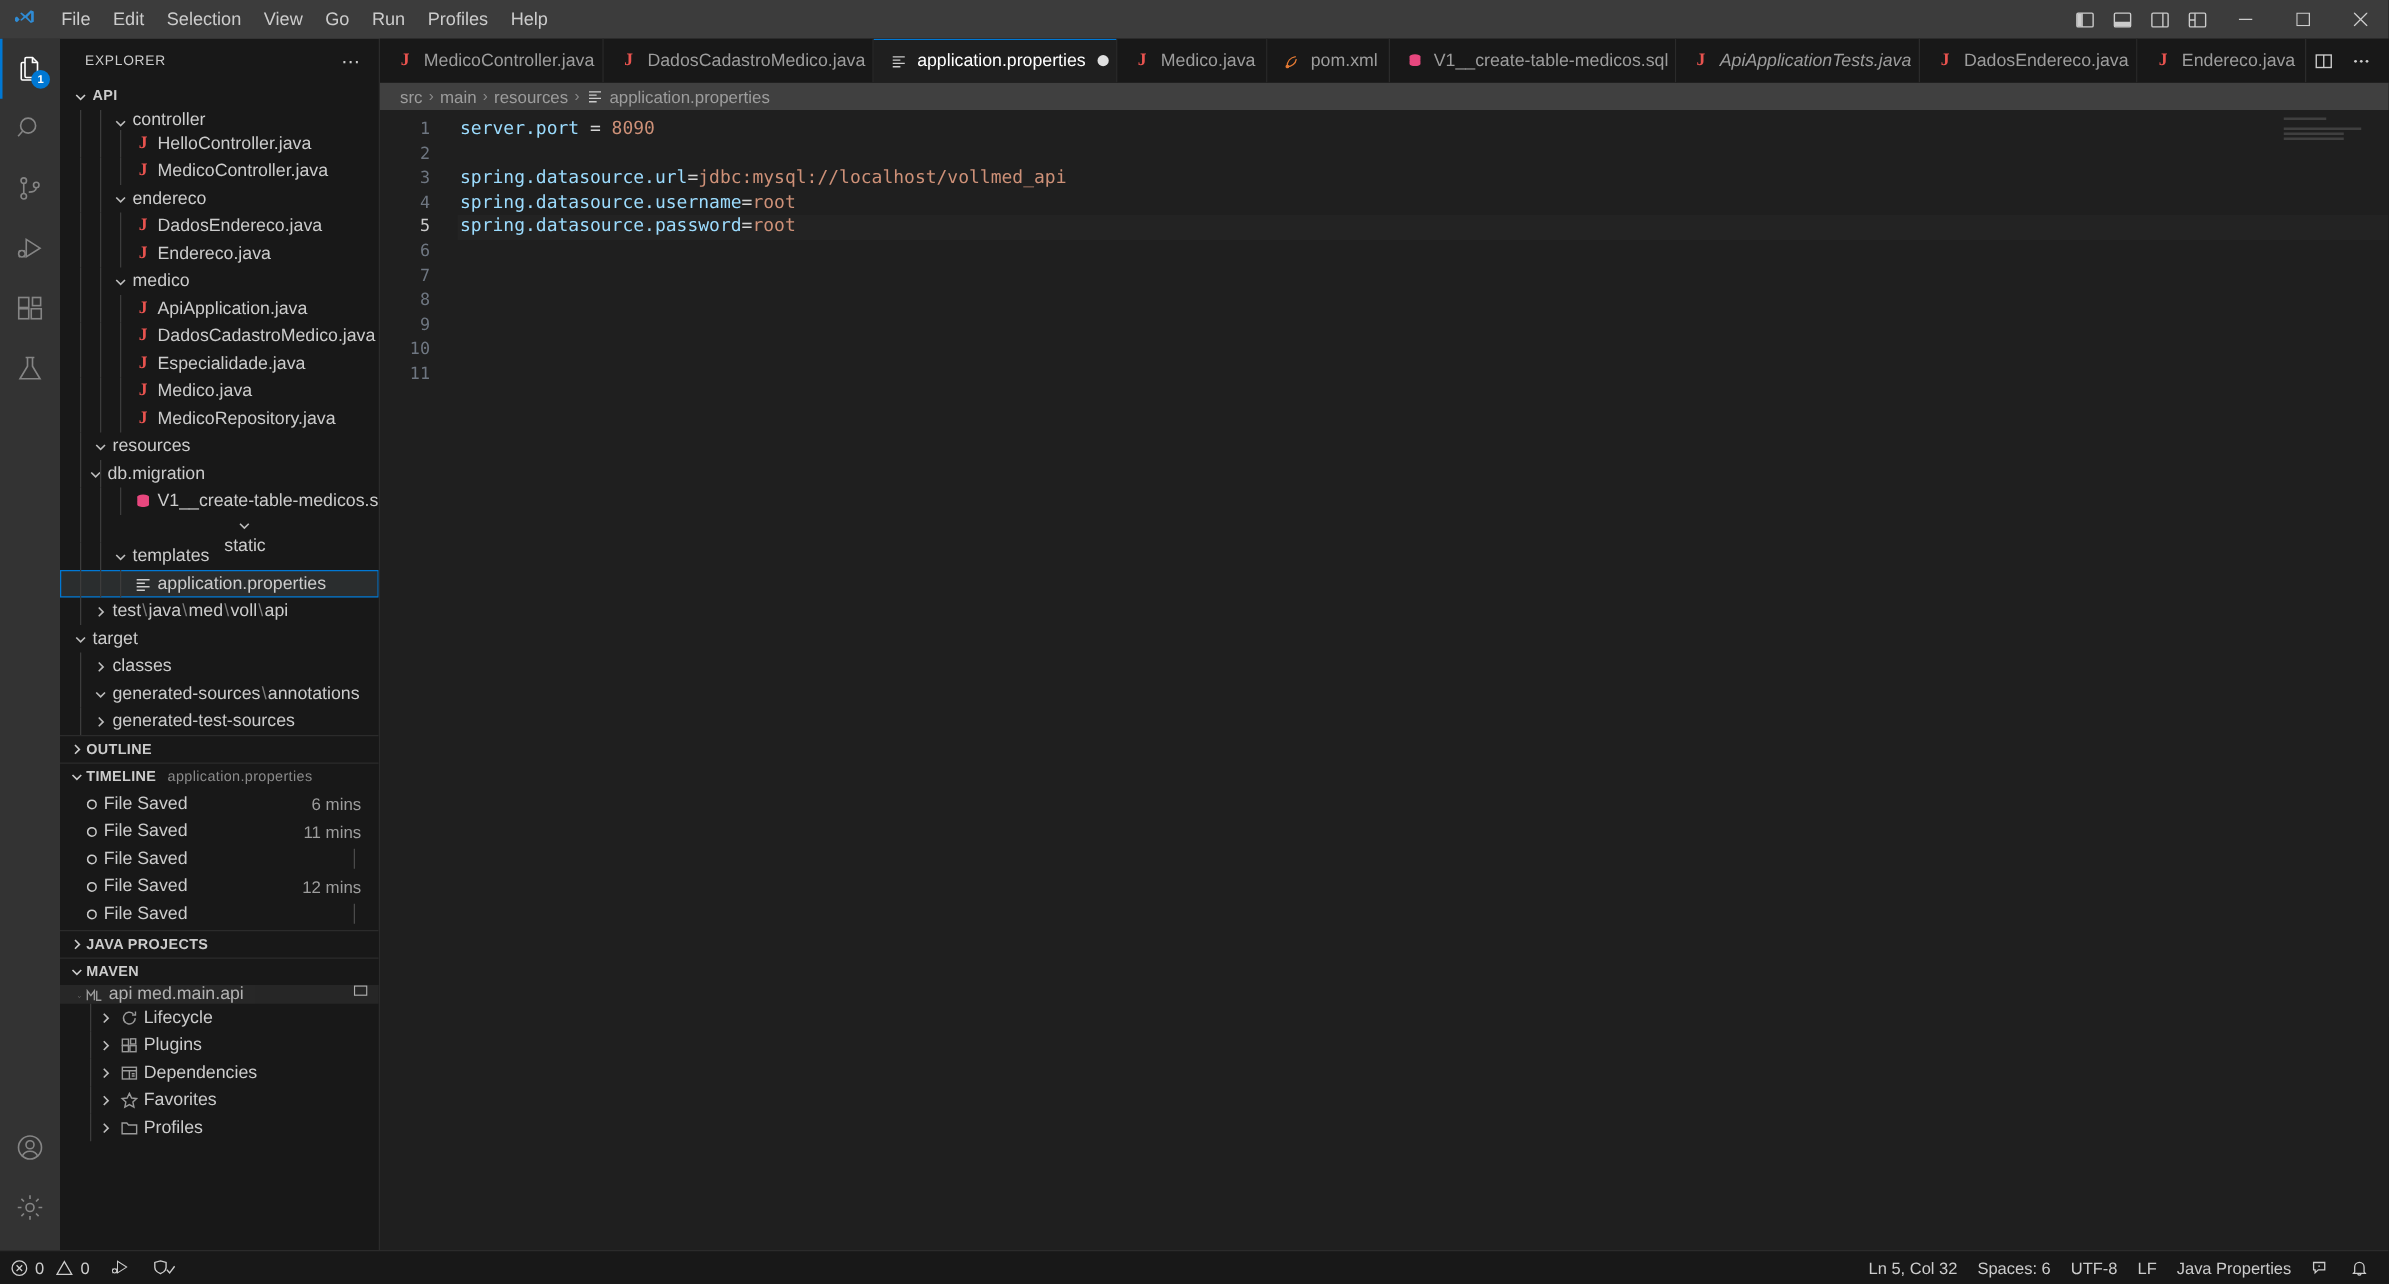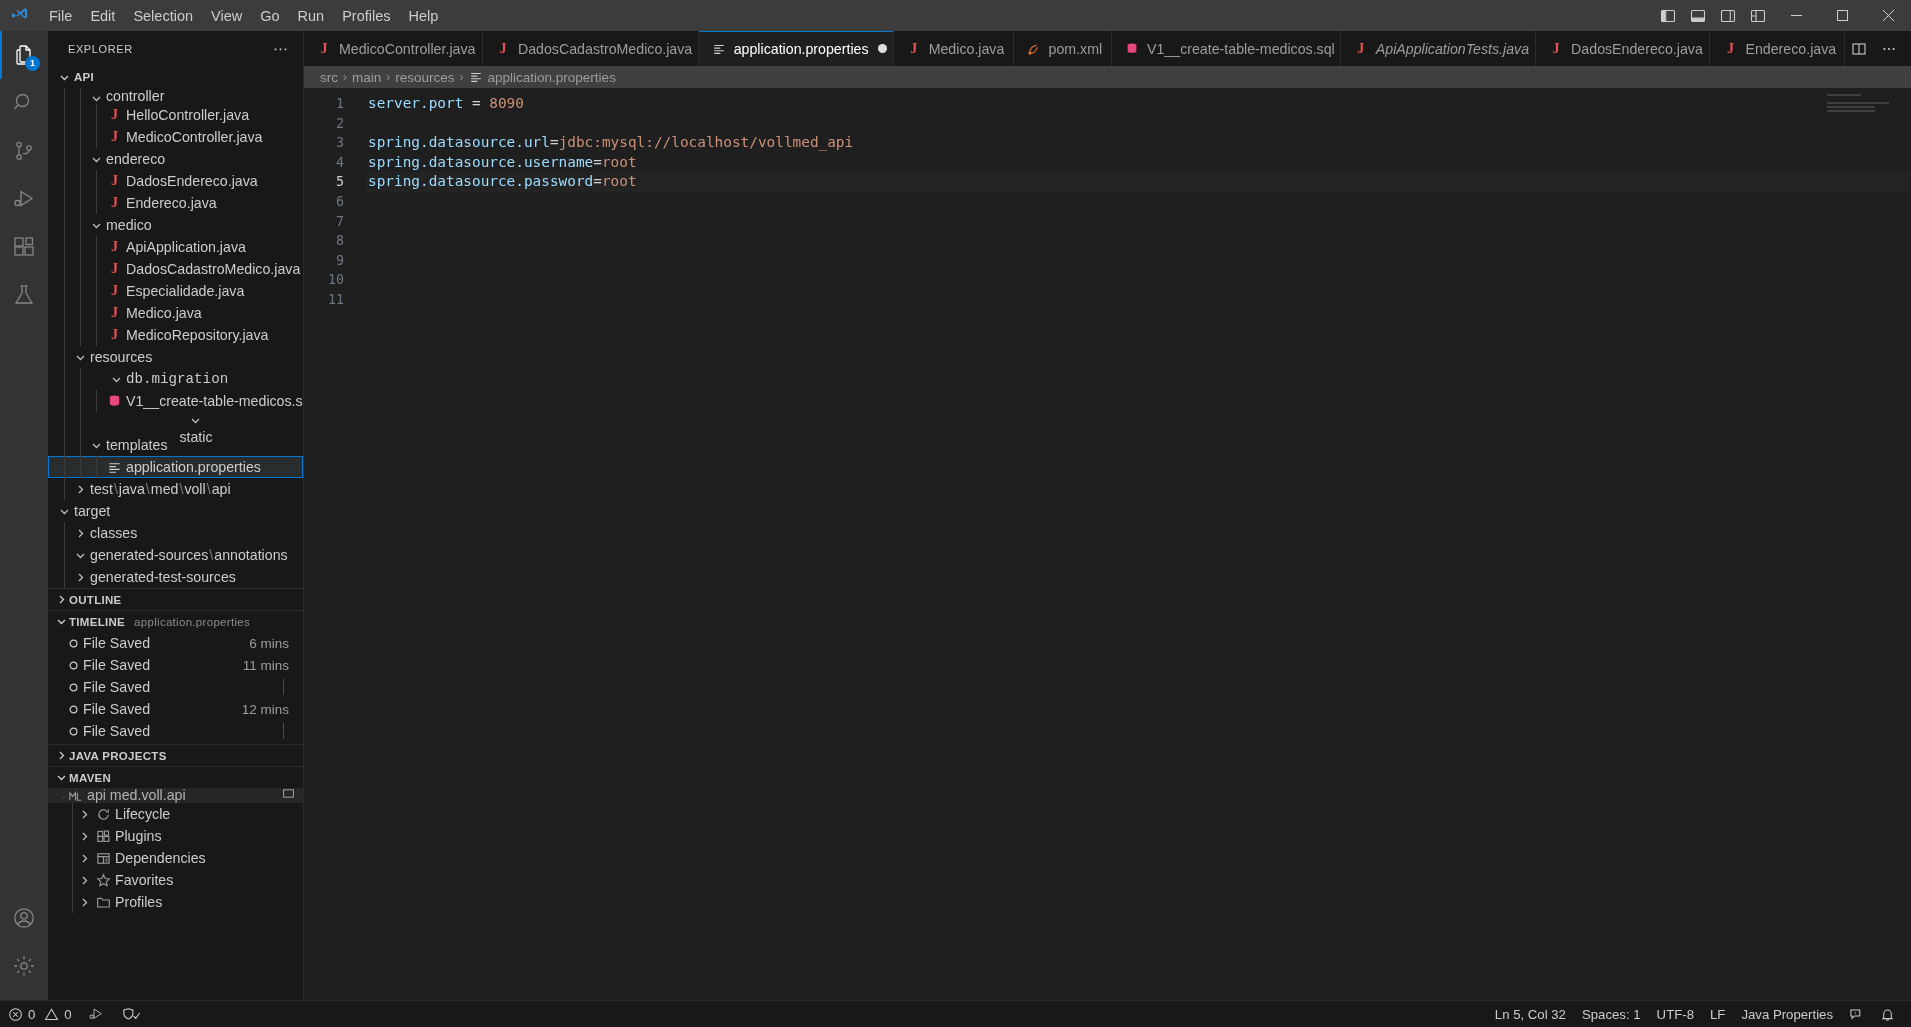--- a/index.html
+++ b/index.html
@@ -438,21 +438,21 @@
             </div>
             <div class="row" style="padding-left: 24px;">
               <span class="indent-g" style="left:16px"></span>
               <span class="tw">
                 <svg viewBox="0 0 11 11" fill="none" stroke="#bdbdbd" stroke-width="1.3">
                   <path d="M2 4l3.5 3.5L9 4"></path>
                 </svg>
               </span>
               <span class="lbl">resources</span>
             </div>
-            <div class="row" style="padding-left: 60px; font-family: Liberation Mono, monospace;">
+            <div class="row" style="padding-left: 20px;">
               <span class="indent-g" style="left:16px"></span>
               <span class="indent-g" style="left:32px"></span>
               <span class="tw">
                 <svg viewBox="0 0 11 11" fill="none" stroke="#bdbdbd" stroke-width="1.3">
                   <path d="M2 4l3.5 3.5L9 4"></path>
                 </svg>
               </span>
               <span class="lbl">db.migration</span>
             </div>
             <div class="row" style="padding-left: 56px;">
@@ -634,21 +634,21 @@
             <svg viewBox="0 0 11 11" fill="none" stroke="#cccccc" stroke-width="1.3">
                 <path d="M2 4l3.5 3.5L9 4"></path>
               </svg>
           </span>
           <span class="ico">
             <svg viewBox="0 0 16 16" fill="none" stroke="#b0b0b0" stroke-width="1.2">
                 <path d="M2 13V5l3 4 3-4v8"></path>
                 <path d="M10 5v8h4"></path>
               </svg>
           </span>
-          <span class="lbl">api med.voll.api</span>
+          <span class="lbl">api med.main.api</span>
           <span style="margin-left:auto;padding-right:8px">
             <svg viewBox="0 0 16 16" width="13" height="13" fill="none" stroke="#cccccc" stroke-width="1.1">
                 <rect x="2" y="3.5" width="12" height="9"></rect>
               </svg>
           </span>
         </div>
         <div id="maven-rows" class="mvn-rows">
             <div class="row" style="padding-left: 28px;">
               <span class="indent-g" style="left:24px"></span>
               <span class="tw">
@@ -896,21 +896,21 @@
       </div>
       <div class="sb-item">
         <svg viewBox="0 0 20 16" fill="none" stroke="#cccccc" stroke-width="1.1" style="width:22px;height:16px">
             <path d="M7 2.2 11.6 3.4v4.2c0 2.4-2 3.9-4.6 5-2.6-1.1-4.6-2.6-4.6-5V3.4z" transform="translate(0.5,0.6) scale(0.98)"></path>
             <path d="M12.5 9.8l2.2 2.6 4-5.4"></path>
           </svg>
       </div>
     </div>
     <div class="sb-right">
       <div class="sb-item">Ln 5, Col 32</div>
-      <div class="sb-item">Spaces: 1</div>
+      <div class="sb-item">Spaces: 6</div>
       <div class="sb-item">UTF-8</div>
       <div class="sb-item">LF</div>
       <div class="sb-item">Java Properties</div>
       <div class="sb-item">
         <svg viewBox="0 0 16 16" fill="none" stroke="#cccccc" stroke-width="1.1">
             <path d="M2 3.2h9.5v6.3H6L3.3 12V9.5H2z"></path>
             <circle cx="6.7" cy="6.3" r="0.7" fill="#cccccc" stroke="none"></circle>
           </svg>
       </div>
       <div class="sb-item">

